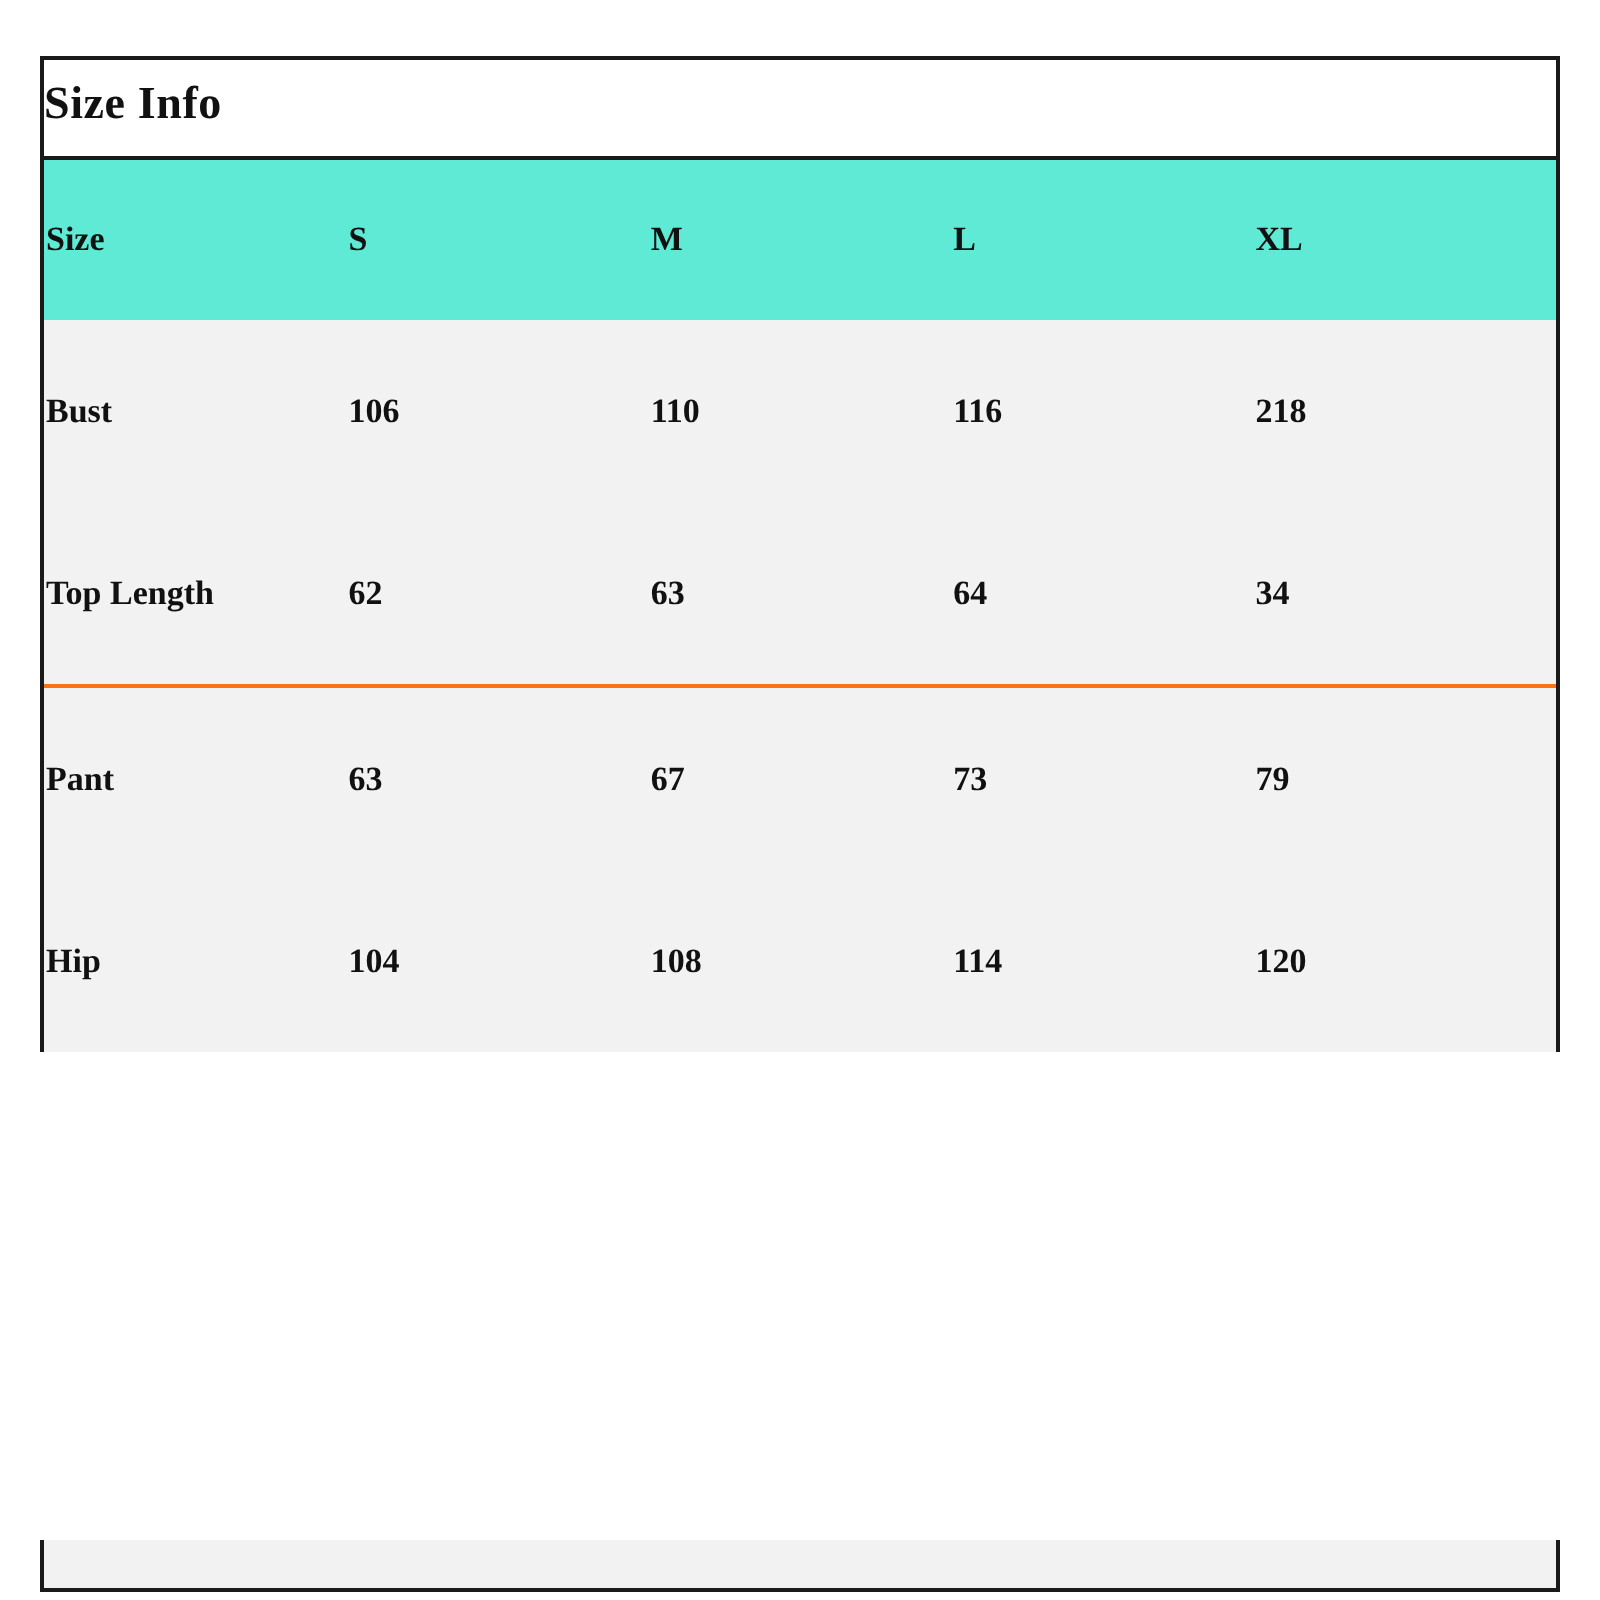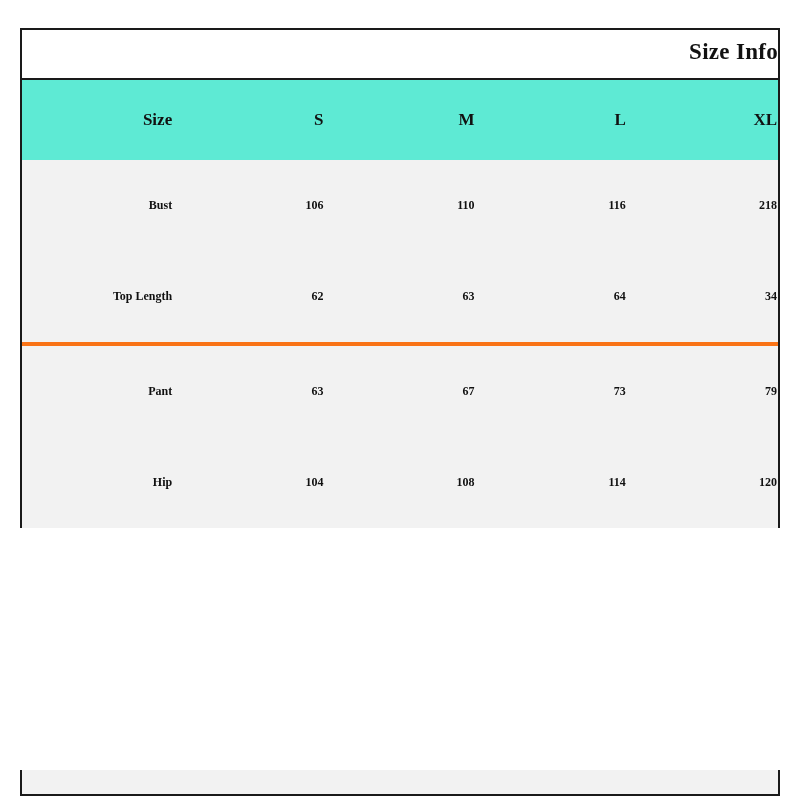--- a/index.html
+++ b/index.html
@@ -26,21 +26,21 @@
     border-bottom: none;
     box-sizing: border-box;
     background: #f2f2f2;
   }
   table.size-table {
     width: 100%;
     border-collapse: collapse;
     table-layout: fixed;
   }
   table.size-table td {
-    text-align: right;
+    text-align: left;
     vertical-align: middle;
     font-weight: bold;
     color: #111111;
     font-family: "Liberation Serif", serif;
   }
   .title-row td {
     background: #ffffff;
     font-size: 23px;
     height: 36px;
     padding: 4px 0 8px 0;
@@ -48,26 +48,26 @@
     letter-spacing: 0.3px;
   }
   .header-row td {
     background: #5eead4;
     font-size: 17px;
     height: 78px;
     color: #1a1a1a;
   }
   .data-row td {
     background: #f2f2f2;
-    font-size: 12px;
+    font-size: 17px;
     height: 89px;
     color: #111111;
   }
   .data-row.section-end td {
-    border-bottom: 4px solid #f97316;
+    border-bottom: 2px solid #f97316;
   }
   .col-label { width: 22%; }
   .col-val { width: 19.5%; }
   .bottom-edge {
     position: absolute;
     left: 20px;
     width: 760px;
     height: 2px;
     background: #1a1a1a;
   }

